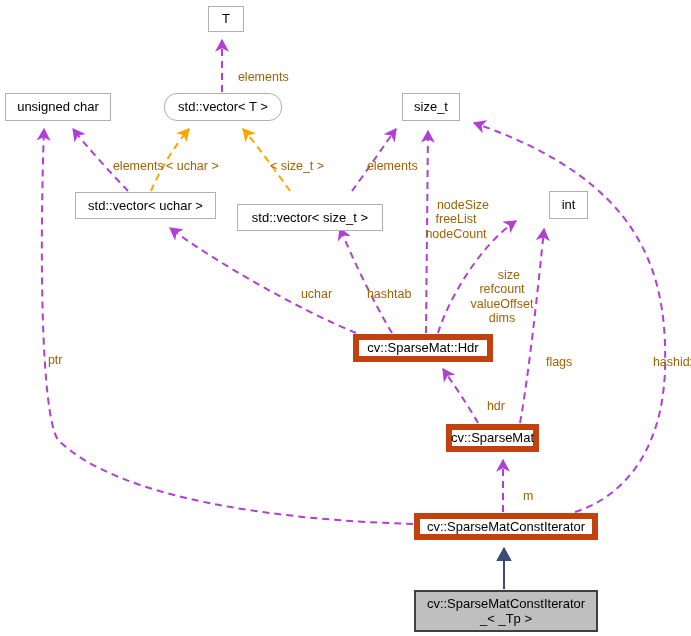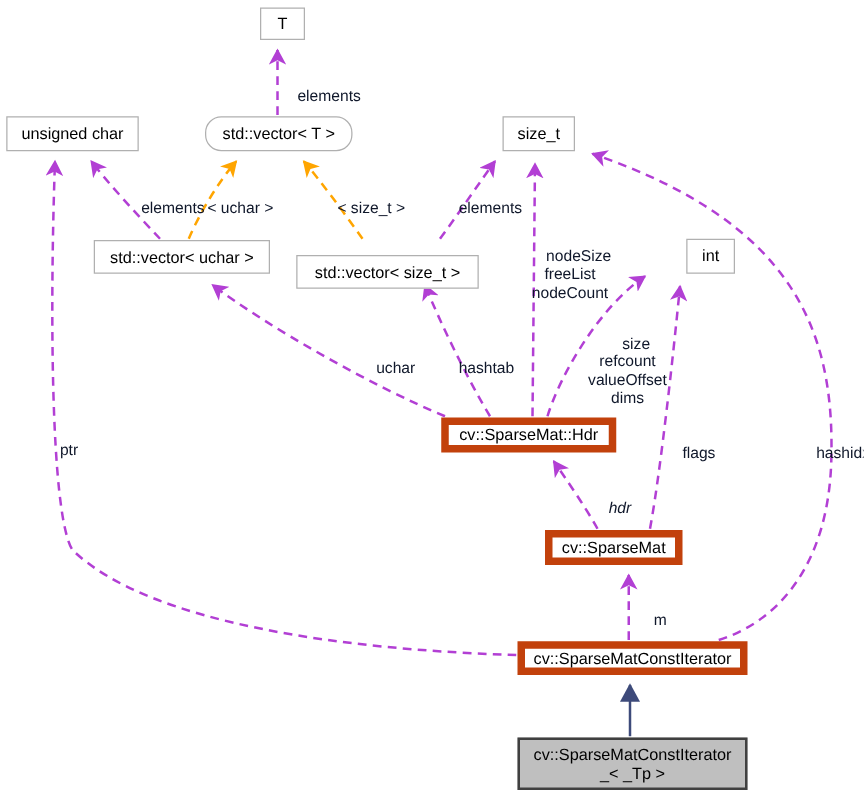--- a/index.html
+++ b/index.html
@@ -40,21 +40,21 @@
   }
   .node-box.thick {
     border: 6px solid #c2410c;
   }
   .node-box.filled {
     background: #bfbfbf;
     border: 2px solid #404040;
   }
   .edge-label {
     position: absolute;
-    color: #0f172a;
+    color: #a16207;
     font-size: 12.5px;
     line-height: 1.16;
     white-space: pre;
     text-align: center;
   }
 </style>
 </head>
 <body>
 
 <div id="diagram-root">
@@ -128,21 +128,21 @@
   </div>
 
   <div class="node-box thin" style="left:530px; top:191px; width:39px; height:28px;margin-left:19px;">
     <span>int</span>
   </div>
 
   <div class="node-box thick" style="left:353px; top:334px; width:140px; height:28px;">
     <span>cv::SparseMat::Hdr</span>
   </div>
 
-  <div class="node-box thick" style="left:436px; top:424px; width:110px; height:28px;">
+  <div class="node-box thick" style="left:446px; top:424px; width:93px; height:28px;">
     <span>cv::SparseMat</span>
   </div>
 
   <div class="node-box thick" style="left:414px; top:513px; width:184px; height:27px;">
     <span>cv::SparseMatConstIterator</span>
   </div>
 
   <div class="node-box filled" style="left:414px; top:590px; width:184px; height:42px;">
     <span>cv::SparseMatConstIterator
 _&lt; _Tp &gt;</span>
@@ -194,21 +194,21 @@
   </div>
 
   <div class="edge-label" style="left:532px; top:340px;">
     <span>flags</span>
   </div>
 
   <div class="edge-label" style="left:639px; top:340px;">
     <span>hashidx</span>
   </div>
 
-  <div class="edge-label" style="left:473px; top:384px;font-style:italic;">
+  <div class="edge-label" style="left:473px; top:384px;">
     <span>hdr</span>
   </div>
 
   <div class="edge-label" style="left:509px; top:474px;">
     <span>m</span>
   </div>
 
 </div>
 
 </body></html>

